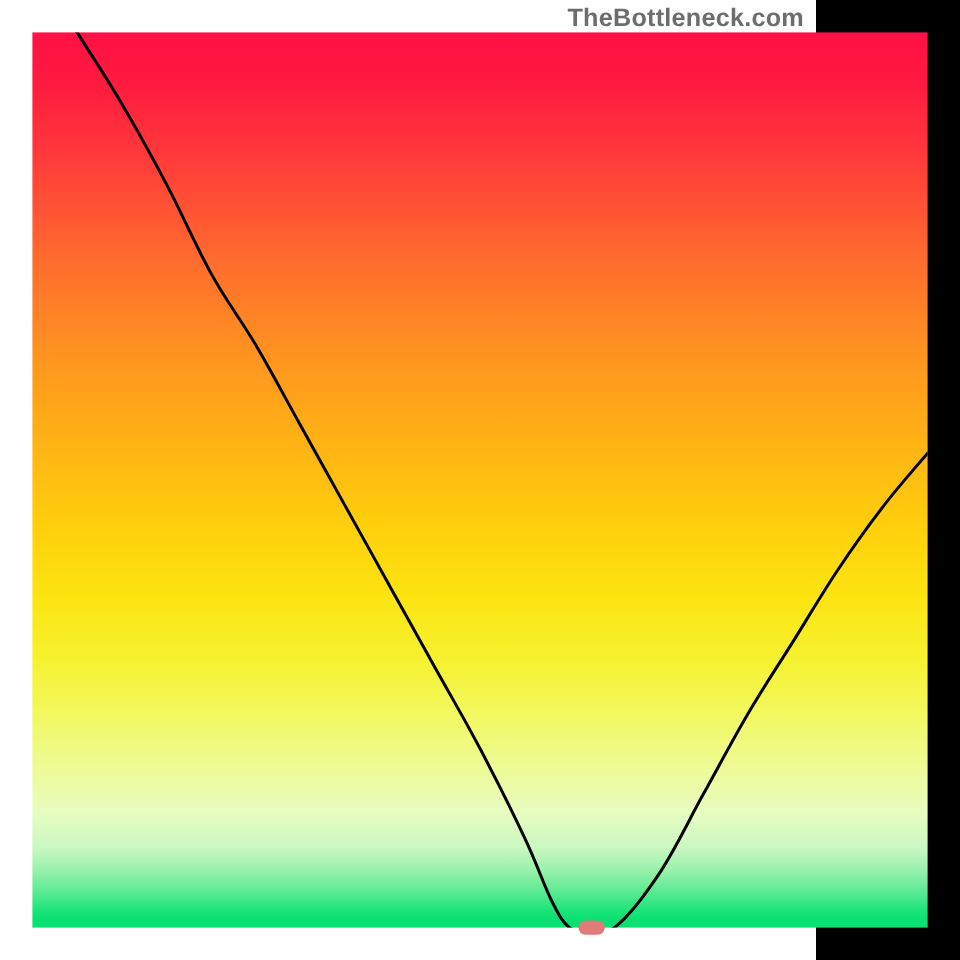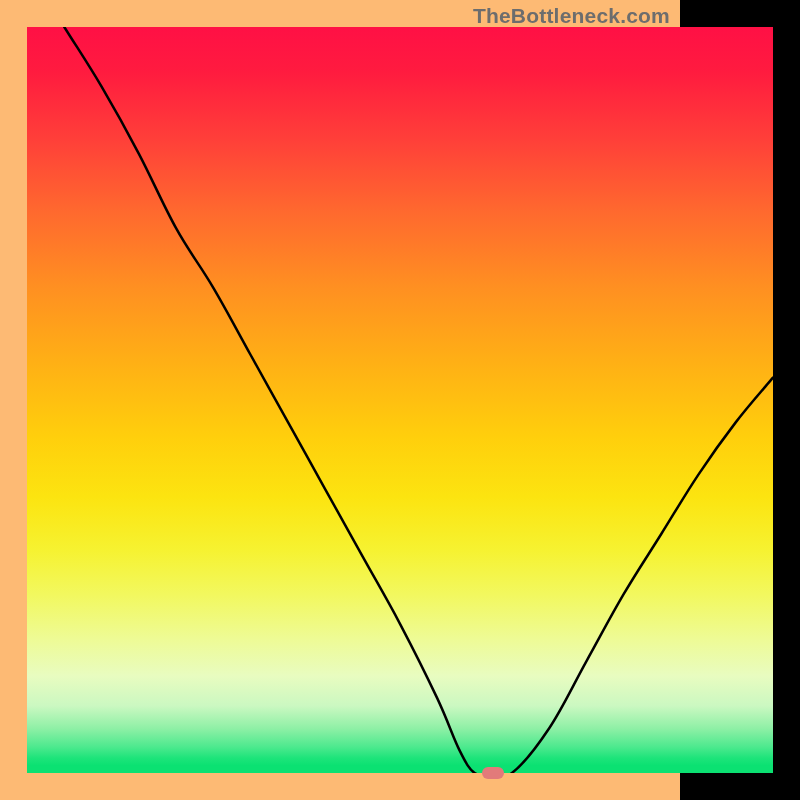--- a/index.html
+++ b/index.html
@@ -8,21 +8,21 @@
     width: 800px;
     height: 800px;
     background: #000;
     overflow: hidden;
     font-family: Arial, Helvetica, sans-serif;
   }
   #stage {
     position: relative;
     width: 680px;
     height: 800px;
-    background: #fdba74;
+    background: #ffffff;
   }
   #plot {
     position: absolute;
     left: 27px;
     top: 27px;
     width: 746px;
     height: 746px;
     
     background: linear-gradient(
       to bottom,

